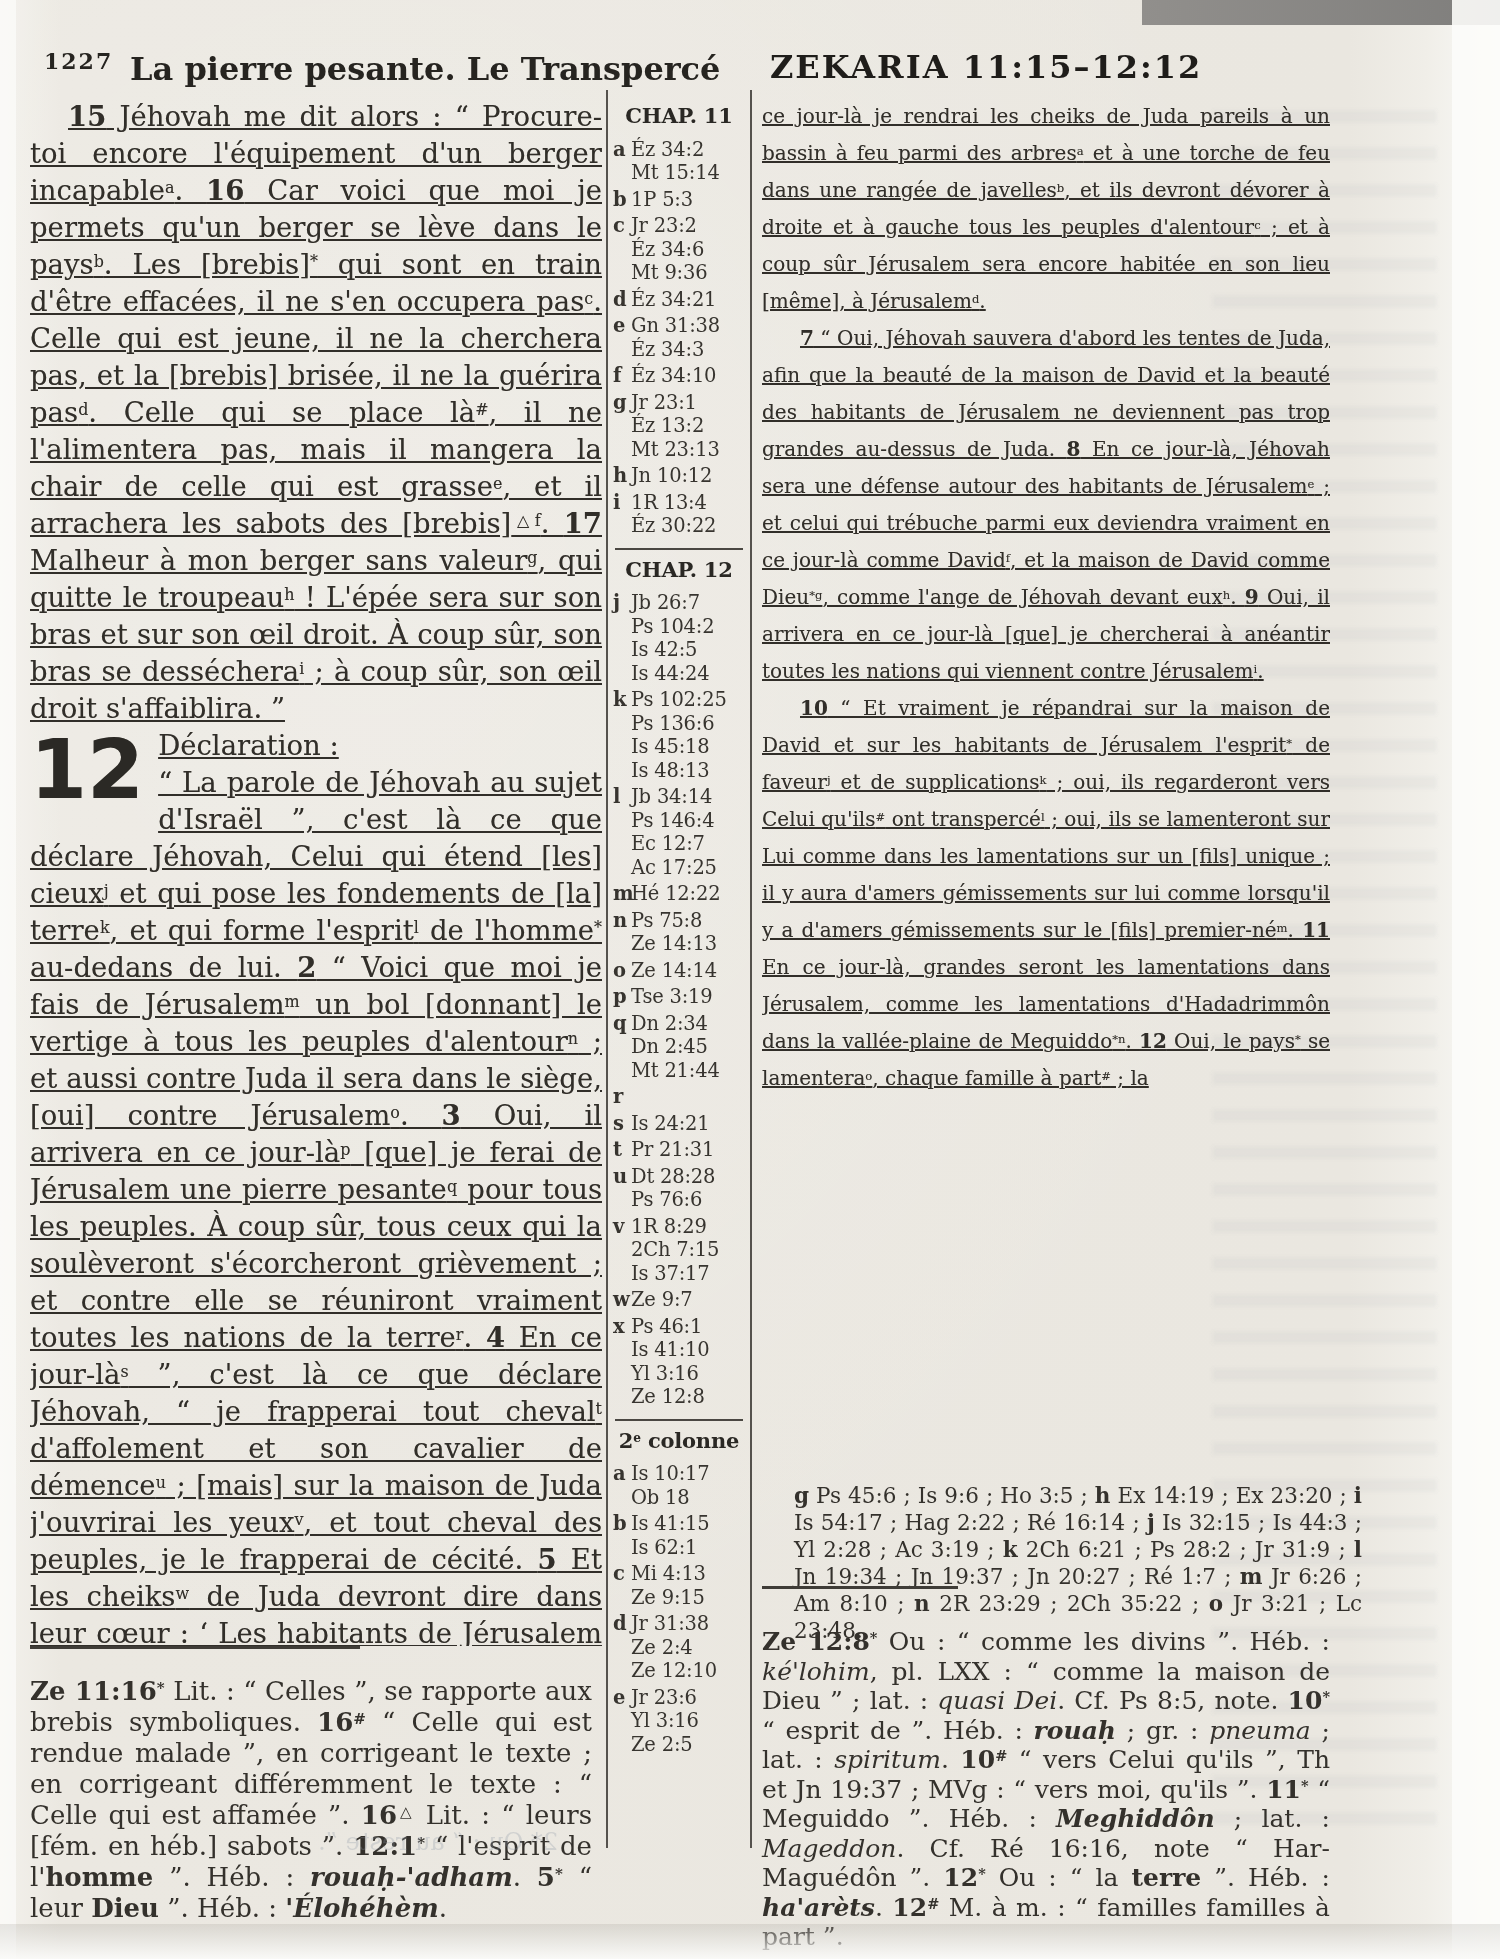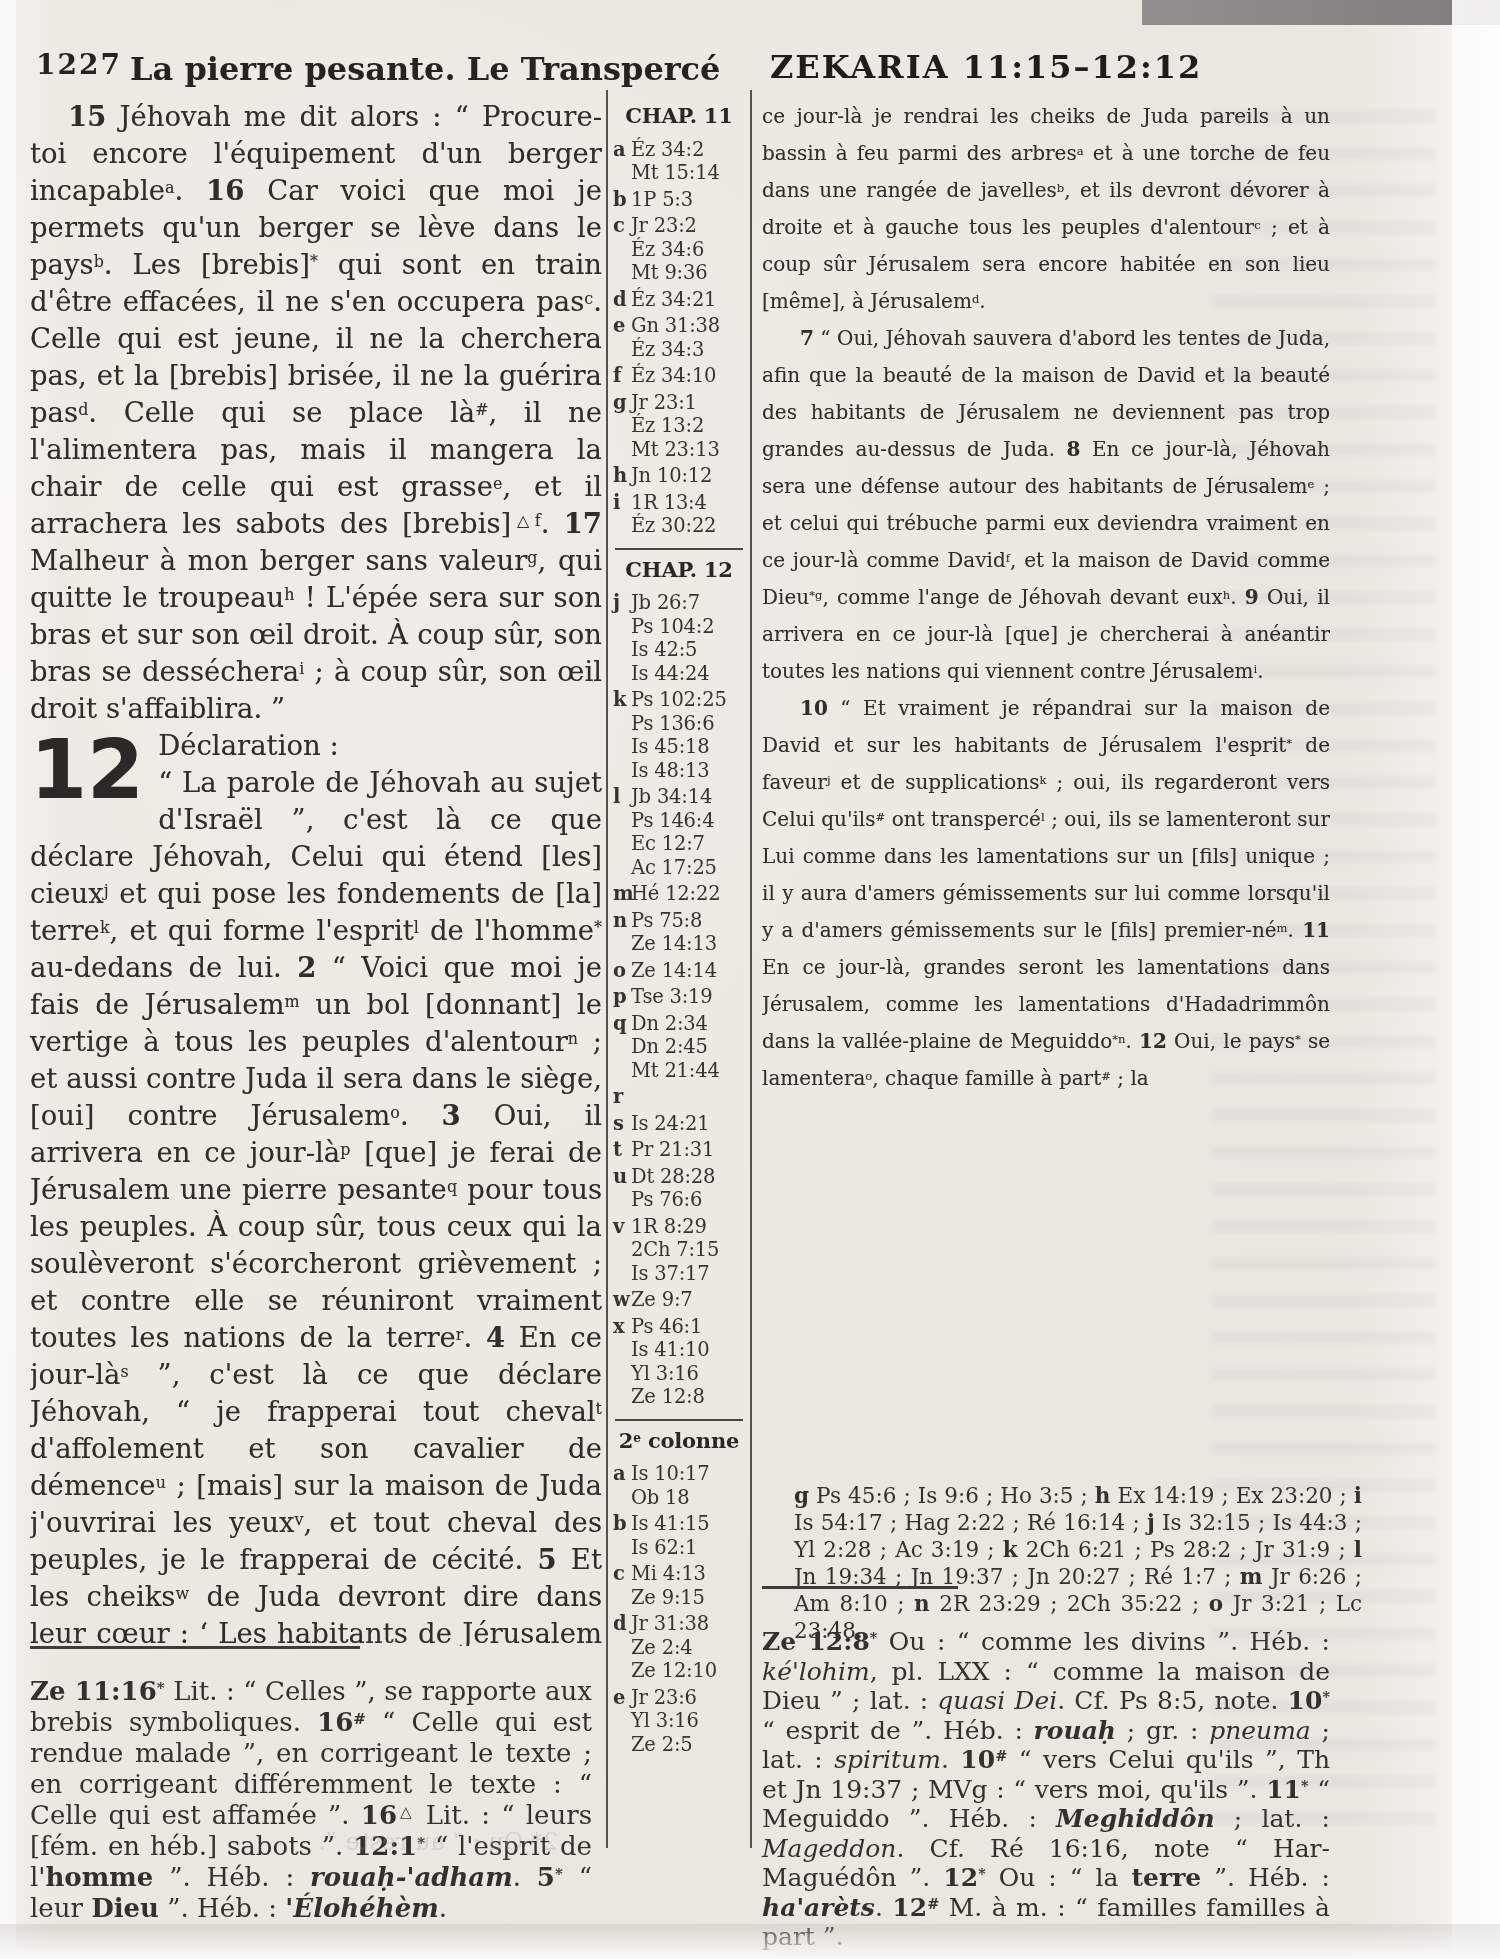--- a/index.html
+++ b/index.html
@@ -15,25 +15,25 @@
   .strip-right{position:absolute;left:1452px;top:0;width:48px;height:1959px;background:rgba(252,252,250,0.9);}
   .strip-left{position:absolute;left:0;top:0;width:16px;height:1959px;background:rgba(252,252,251,0.7);}
   .strip-bottom{position:absolute;left:0;top:1924px;width:1500px;height:35px;
     background:linear-gradient(180deg,rgba(125,120,112,0.16),rgba(250,250,248,0.95));}
   .bleed{position:absolute;left:1212px;top:110px;width:225px;height:1720px;opacity:.8;
     background:repeating-linear-gradient(180deg,rgba(148,154,164,0.10) 0 13px,rgba(0,0,0,0) 13px 37px);
     filter:blur(2px);}
   .ghost{position:absolute;left:318px;top:1828px;font-size:24px;color:#8d97a5;opacity:.28;
     transform:scaleX(-1);filter:blur(0.6px);white-space:nowrap;}
   
-  .pg-num{position:absolute;left:36px;top:48px;font-size:28px;font-weight:bold;letter-spacing:2px;color:#262420;}
+  .pg-num{position:absolute;left:44px;top:48px;font-size:22px;font-weight:bold;letter-spacing:2px;color:#262420;}
   .run-head{position:absolute;left:130px;top:50px;width:600px;text-align:left;font-size:32px;font-weight:bold;color:#262420;}
   .book-range{position:absolute;left:755px;top:48px;font-size:32px;font-weight:bold;letter-spacing:2px;color:#1f1d1a;margin-left:15px;}
   
-  .txt{font-size:27.5px;line-height:37px;text-align:justify;text-shadow:0 0 0.5px rgba(60,56,50,0.35);}
+  .txt{font-size:27.5px;line-height:37px;text-align:justify;text-shadow:0 0 0.5px rgba(60,56,50,0.35);text-decoration:underline;}
   .col-left{position:absolute;left:30px;top:98px;width:572px;height:1548px;overflow:hidden;}
   .col-right{position:absolute;left:762px;top:98px;width:568px;height:1364px;overflow:hidden;font-size:20px;}
   .para{margin:0;}
   .indent{text-indent:38px;}
   .chap-num{float:left;font-family:"DejaVu Sans",sans-serif;font-weight:bold;font-size:82px;line-height:70px;
     margin:8px 14px 0 0;color:#2b2925;}
   .chap-intro{display:block;}
   .chap-text{display:block;}
   sup{font-size:0.58em;vertical-align:baseline;position:relative;top:-0.45em;line-height:0;}
   

